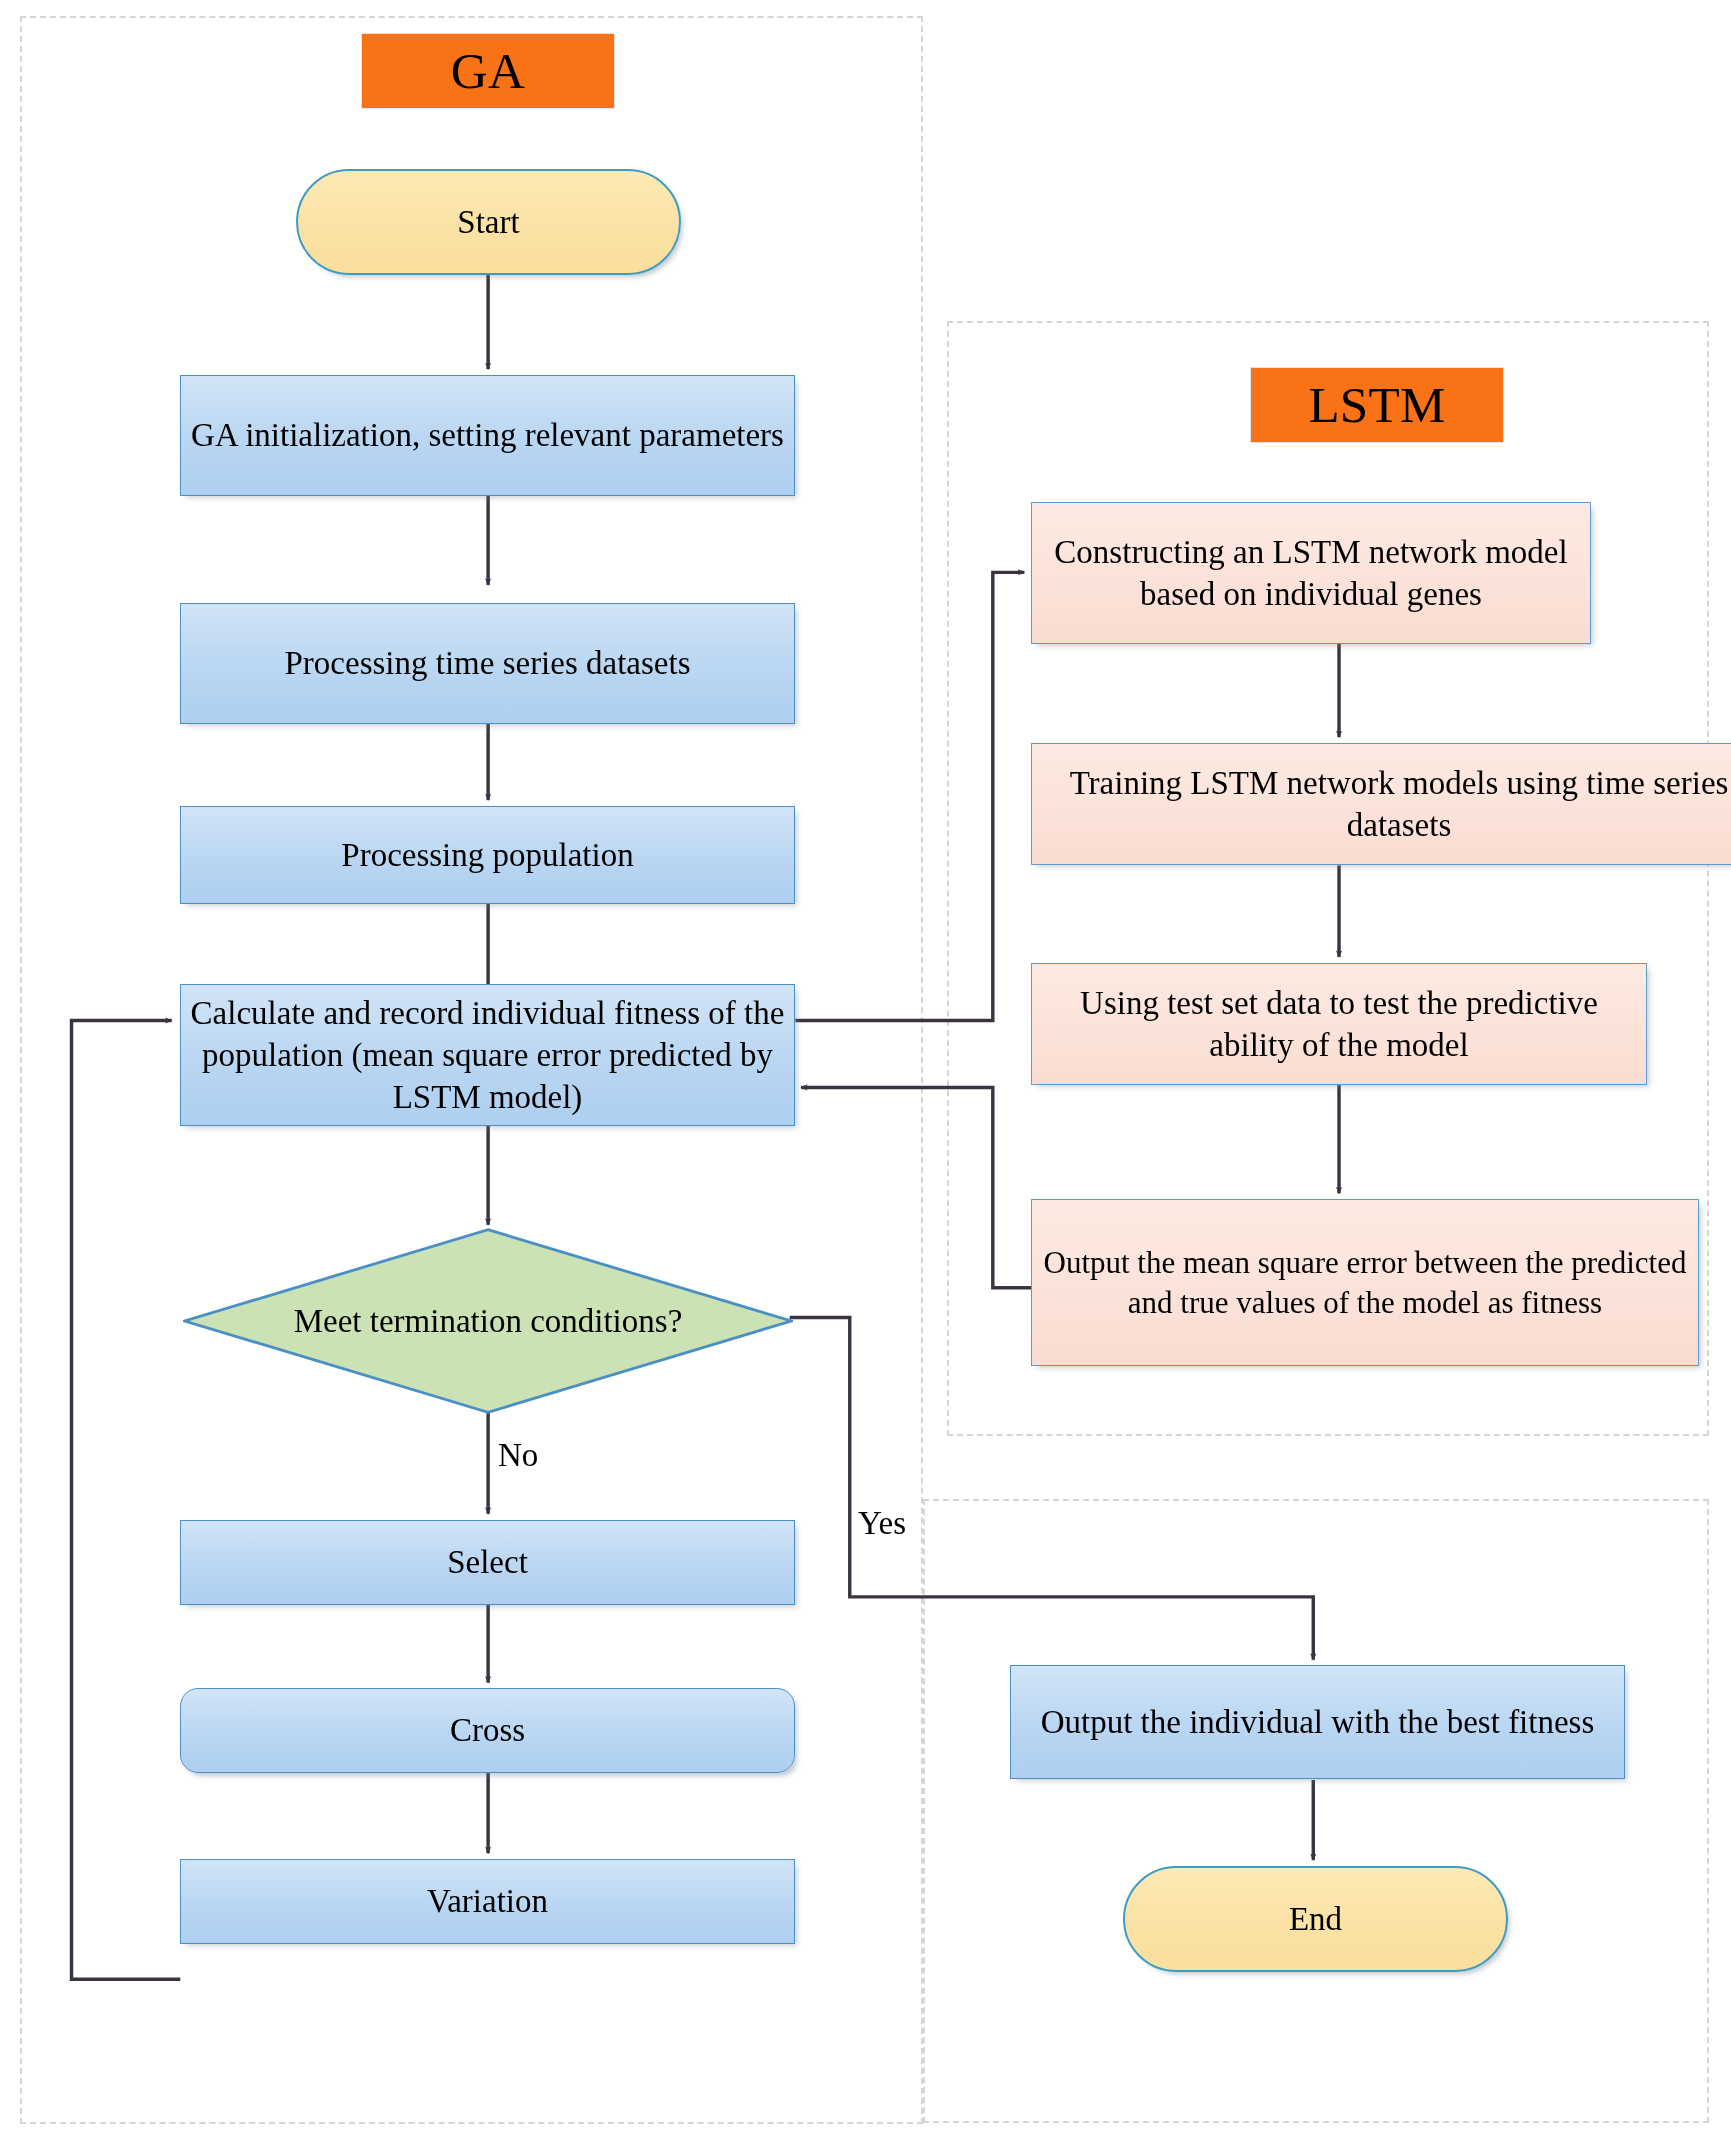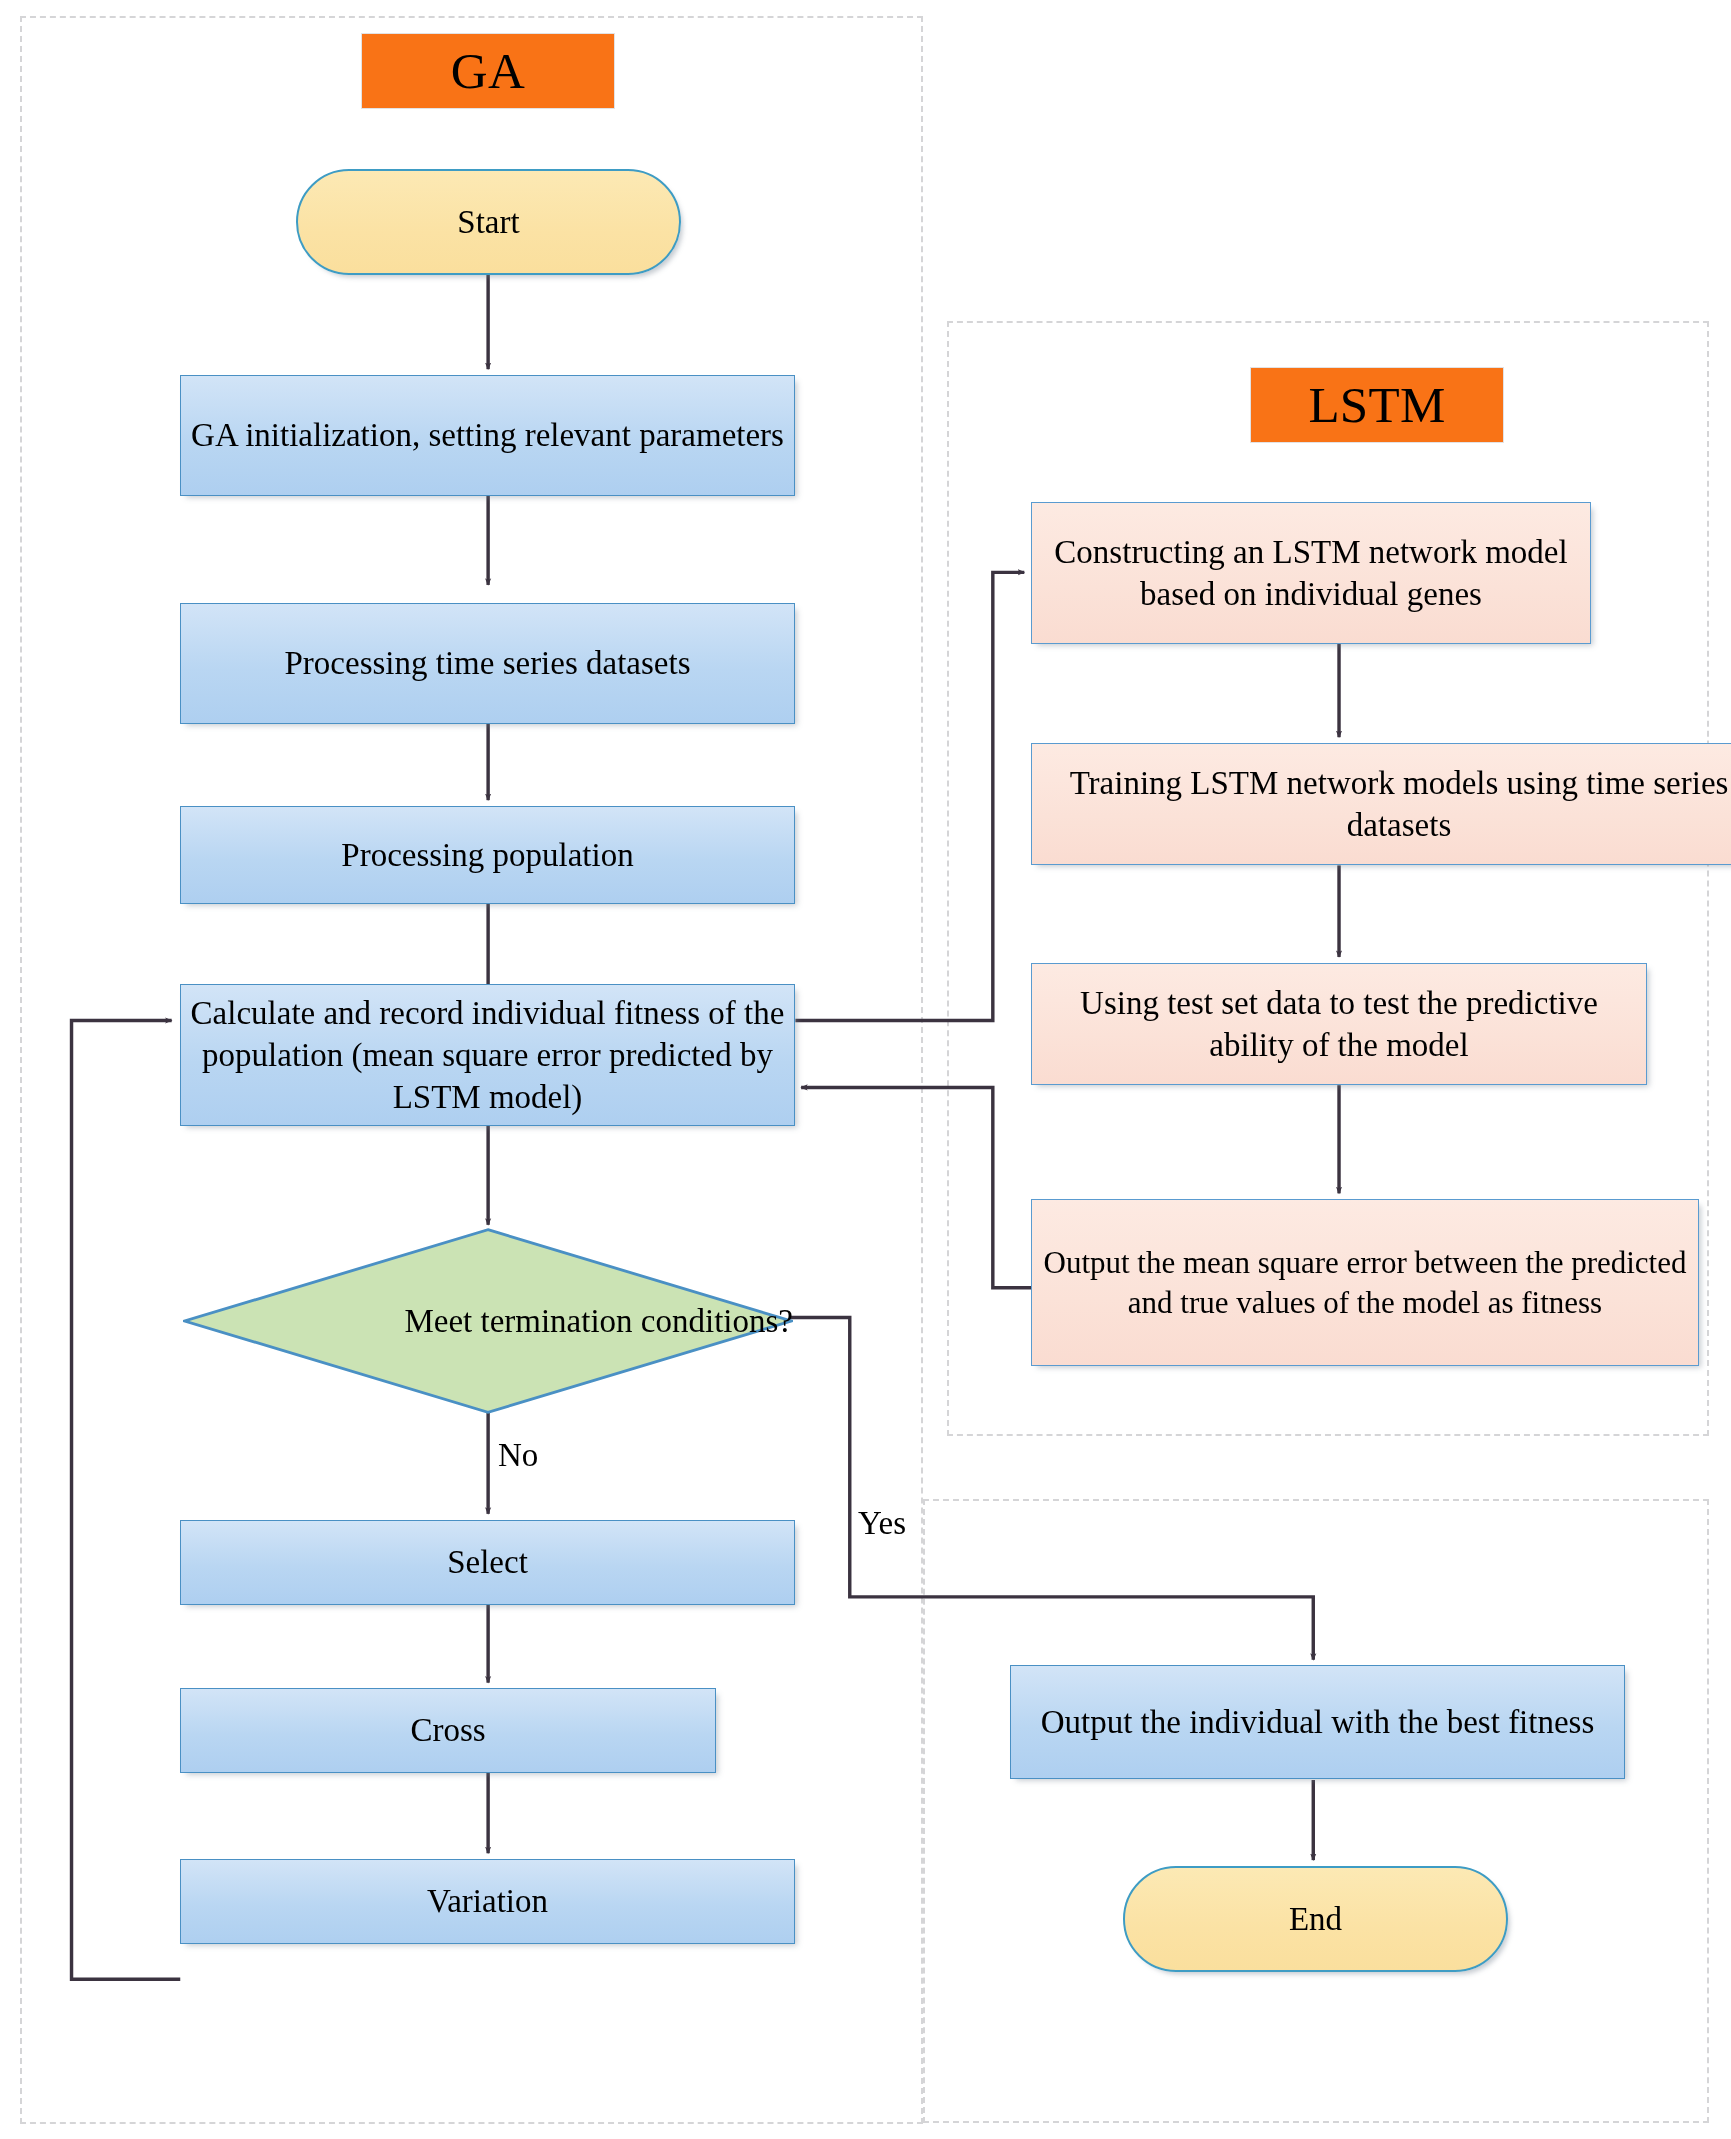--- a/index.html
+++ b/index.html
@@ -78,21 +78,21 @@
   .decision .diamond-shape {
     position: absolute;
     inset: 0;
     width: 100%;
     height: 100%;
   }
   .decision .diamond-label {
     position: relative;
     z-index: 3;
     width: 100%;
-    text-align: right;
+    text-align: center;
   }
 
   
   .edge-label {
     position: absolute;
     color: #000000;
     white-space: nowrap;
   }
 
   
@@ -193,21 +193,21 @@
     <svg class="diamond-shape" viewBox="0 0 1065 325" preserveAspectRatio="none">
       <polygon points="532.5,3 1062,162.5 532.5,322 3,162.5" fill="#cbe3b4" stroke="#4a90c4" stroke-width="5"></polygon>
     </svg>
     <span class="diamond-label">Meet termination conditions?</span>
   </div>
 
   <div class="node rect" style="left:180px; top:1520px; width:615px; height:85px; font-size:33px;">
     <span>Select</span>
   </div>
 
-  <div class="node rect" style="left:180px; top:1688px; width:536px; height:85px; font-size:33px;">
+  <div class="node rect" style="left:180px; top:1688px; width:615px; height:85px; font-size:33px;border-radius:18px;">
     <span>Cross</span>
   </div>
 
   <div class="node rect" style="left:180px; top:1859px; width:615px; height:85px; font-size:33px;">
     <span>Variation</span>
   </div>
 
   <div class="node rect-pink" style="left:1031px; top:502px; width:560px; height:142px; font-size:33px;">
     <span>Constructing an LSTM network model based on individual genes</span>
   </div>

